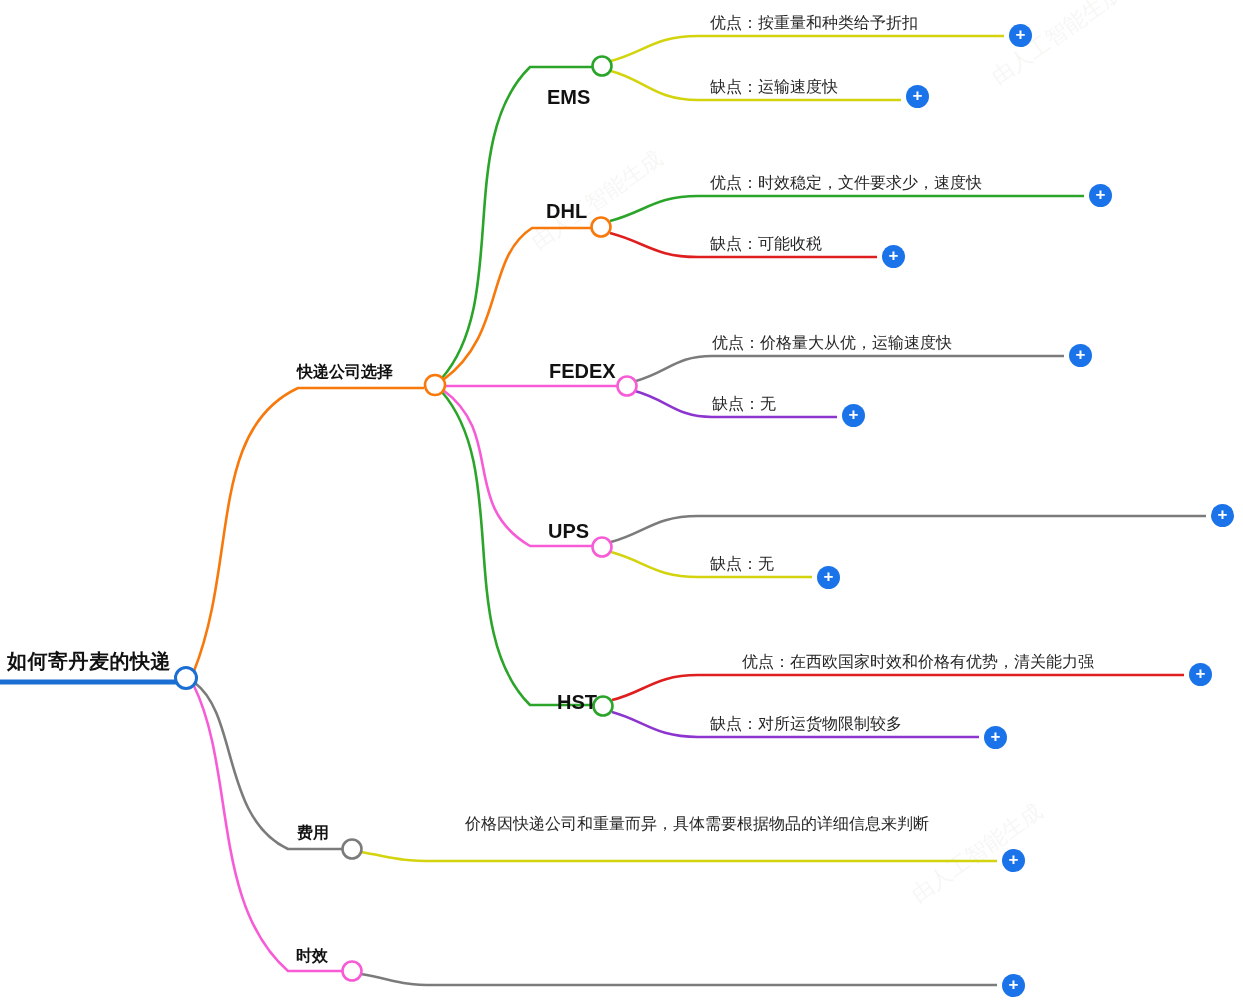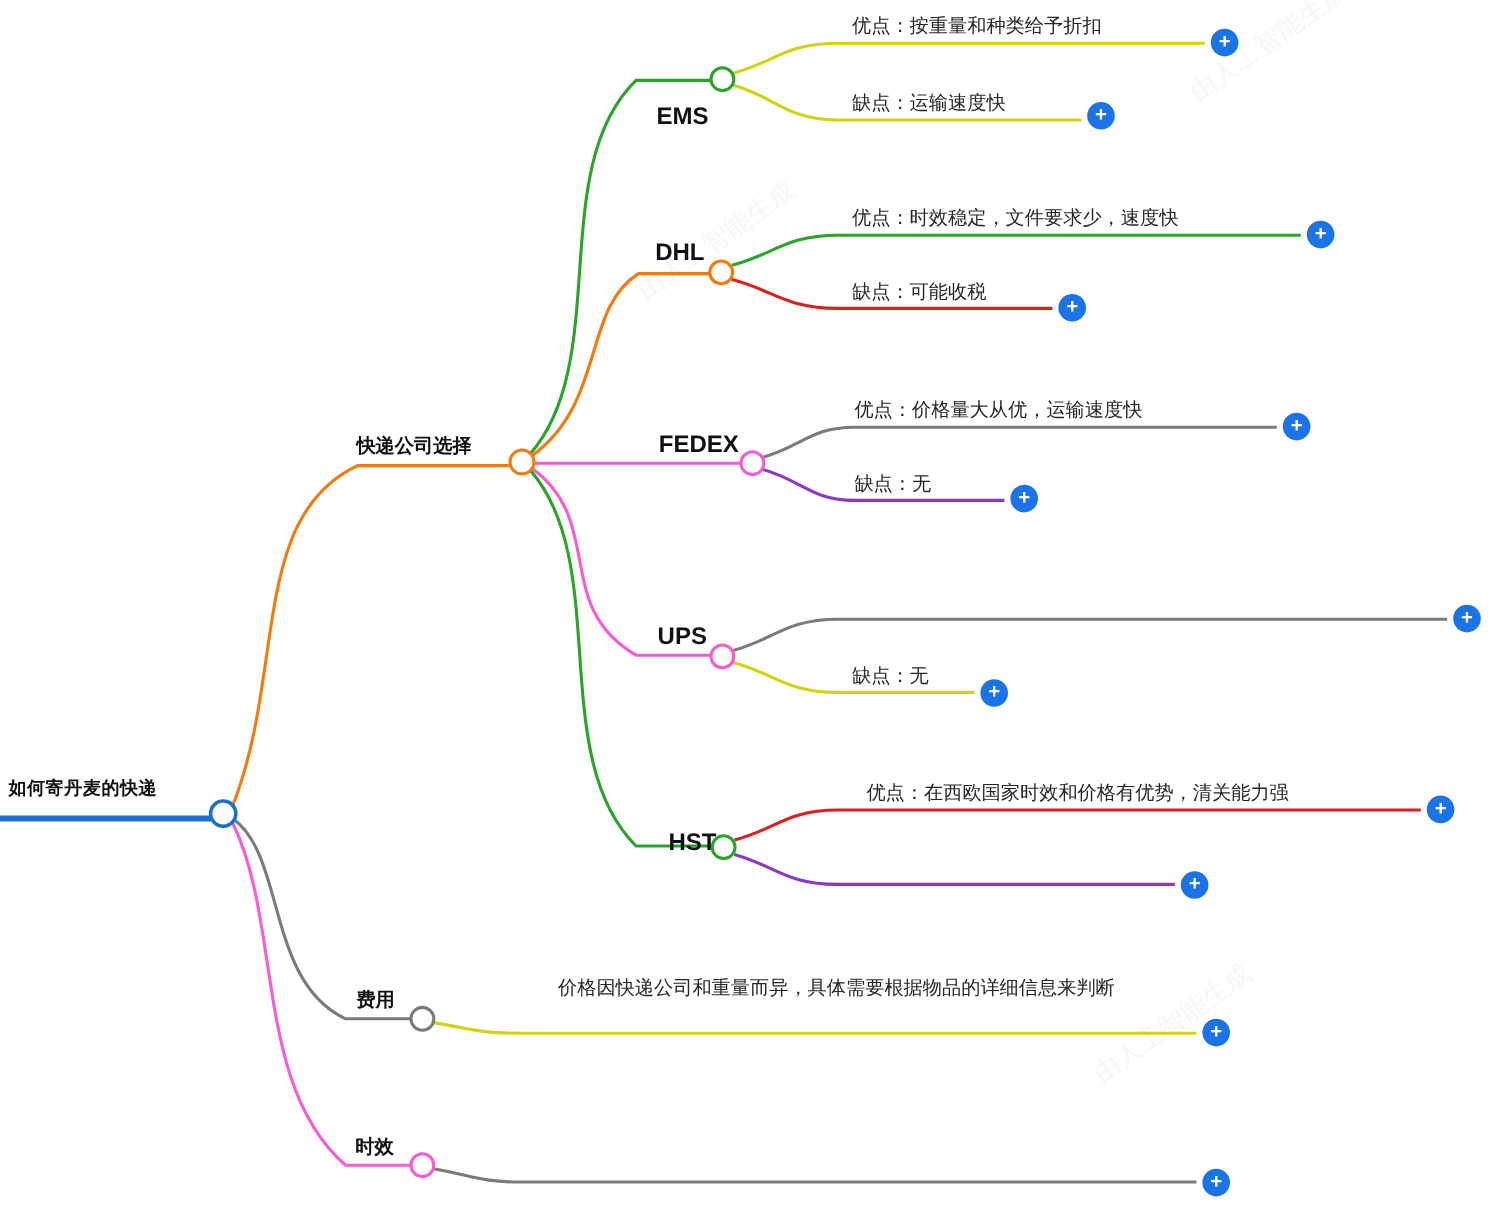--- a/index.html
+++ b/index.html
@@ -5,21 +5,21 @@
   html,body{margin:0;padding:0;background:#ffffff;}
   #canvas{
     position:relative;
     width:1243px;height:1006px;
     background:#ffffff;
     font-family:"Liberation Sans","DejaVu Sans",sans-serif;
     overflow:hidden;
   }
   #wires{position:absolute;left:0;top:0;width:1243px;height:1006px;}
   .lbl{position:absolute;white-space:nowrap;color:#111;}
-  .lbl-root{font-size:15px;font-weight:700;letter-spacing:0.5px;}
+  .lbl-root{font-size:20px;font-weight:700;letter-spacing:0.5px;}
   .lbl-l1{font-size:16px;font-weight:700;}
   .lbl-co{font-size:20px;font-weight:700;}
   .leaf{position:absolute;font-size:16px;color:#262626;white-space:nowrap;line-height:24px;}
   .leaf-wrap{white-space:normal;width:528px;line-height:24px;}
   .plus{
     position:absolute;width:23px;height:23px;border-radius:50%;
     background:#1a73e8;color:#ffffff;text-align:center;
     font-size:17px;font-weight:700;line-height:22px;cursor:pointer;
     user-select:none;
   }
@@ -91,21 +91,22 @@
   <div class="lbl lbl-co" style="left:548px;top:520px;">UPS</div>
   <div class="lbl lbl-co" style="left:557px;top:680px;margin-top:11px;">HST</div>
 
   <div class="leaf" style="left:710px;top:11px;">优点：按重量和种类给予折扣</div>
   <div class="leaf" style="left:710px;top:75px;">缺点：运输速度快</div>
   <div class="leaf" style="left:710px;top:171px;">优点：时效稳定，文件要求少，速度快</div>
   <div class="leaf" style="left:710px;top:232px;">缺点：可能收税</div>
   <div class="leaf" style="left:712px;top:331px;">优点：价格量大从优，运输速度快</div>
   <div class="leaf" style="left:712px;top:392px;">缺点：无</div>
   <div class="leaf" style="left:710px;top:552px;">缺点：无</div>
-  <div class="leaf" style="left:722px;top:650px;text-align:right;">优点：在西欧国家时效和价格有优势，清关能力强</div>
+  <div class="leaf" style="left:742px;top:650px;text-align:right;">优点：在西欧国家时效和价格有优势，清关能力强</div>
+  <div class="leaf" style="left:710px;top:712px;">缺点：对所运货物限制较多</div>
   <div class="leaf leaf-wrap" style="left:465px;top:812px;">价格因快递公司和重量而异，具体需要根据物品的详细信息来判断</div>
 
   <div class="plus" style="left:1009px;top:24px;"><span>+</span></div>
   <div class="plus" style="left:906px;top:85px;"><span>+</span></div>
   <div class="plus" style="left:1089px;top:184px;"><span>+</span></div>
   <div class="plus" style="left:882px;top:245px;"><span>+</span></div>
   <div class="plus" style="left:1069px;top:344px;"><span>+</span></div>
   <div class="plus" style="left:842px;top:404px;"><span>+</span></div>
   <div class="plus" style="left:1211px;top:504px;"><span>+</span></div>
   <div class="plus" style="left:817px;top:566px;"><span>+</span></div>

